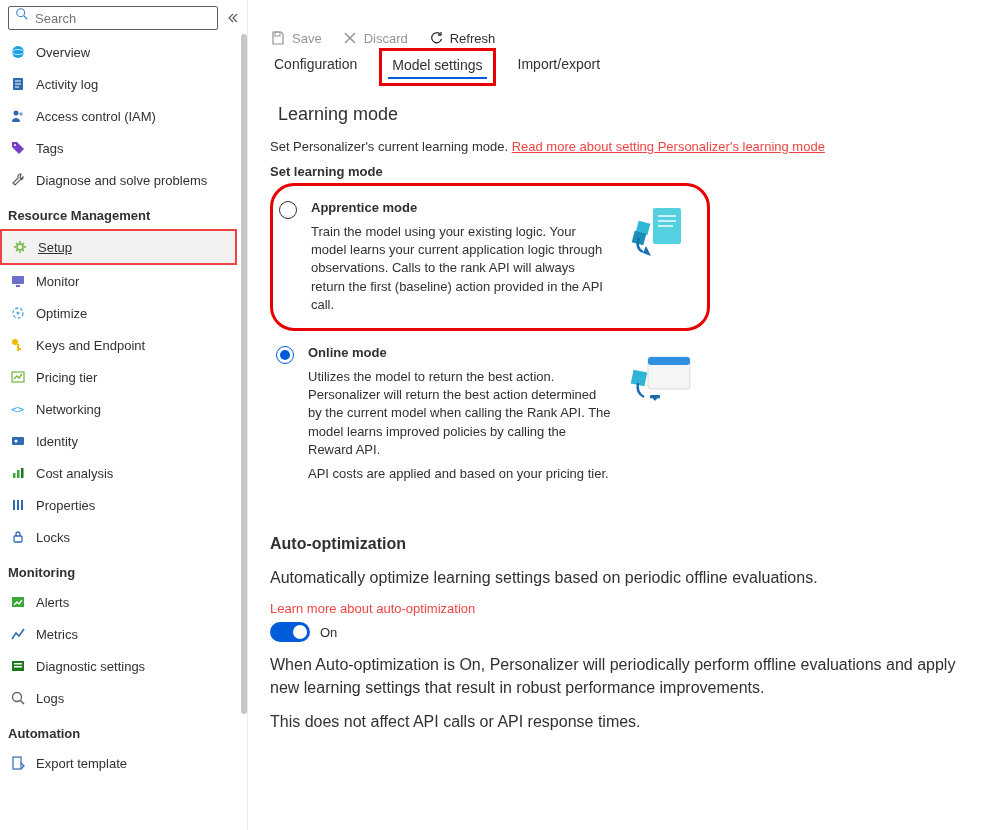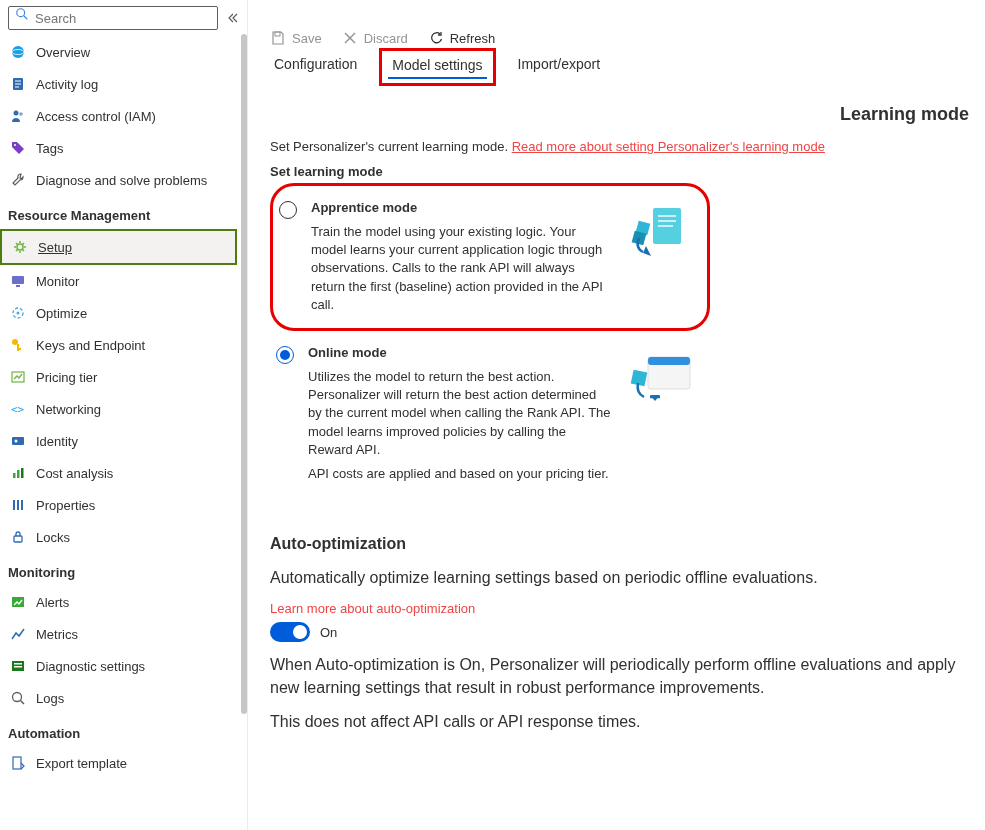--- a/index.html
+++ b/index.html
@@ -13,42 +13,42 @@
     .search-box input { border: none; outline: none; font-size: 13px; flex: 1; color: #323130; }
     .collapse-btn { width: 20px; height: 20px; display: flex; align-items: center; justify-content: center; color: #605e5c; cursor: pointer; }
 
     .nav-list { overflow-y: auto; flex: 1; padding-right: 4px; }
     .nav-item { display: flex; align-items: center; height: 32px; padding-left: 10px; gap: 10px; cursor: pointer; }
     .nav-item.selected { background: #f3f2f1; }
     .nav-item .icn { width: 16px; height: 16px; display: flex; align-items: center; justify-content: center; flex-shrink: 0; }
     .nav-item .lbl { font-size: 13px; }
     .nav-section { font-size: 13px; font-weight: 600; padding: 12px 0 6px 8px; }
 
-    .red-box-nav { border: 2px solid #4d7c0f; margin: 0 6px 0 0; text-decoration: underline; }
+    .red-box-nav { border: 2px solid #ef4444; margin: 0 6px 0 0; text-decoration: underline; }
 
     .vscroll { position: absolute; right: 0; top: 34px; bottom: 0; width: 6px; }
     .vscroll-thumb { background: #c8c6c4; width: 6px; border-radius: 3px; }
 
     
     .main { flex: 1; display: flex; flex-direction: column; padding-left: 14px; }
 
     .toolbar { height: 40px; display: flex; align-items: center; gap: 4px; padding-top: 2px; }
     .tb-btn { display: flex; align-items: flex-end; gap: 6px; padding: 4px 8px; font-size: 13px; color: #949494; cursor: pointer; margin-top: 34px; }
     .tb-btn.enabled { color: #323130; }
     .tb-btn .icn { width: 16px; height: 16px; display: flex; align-items: center; justify-content: center; }
 
     .tabs { display: flex; gap: 18px; padding: 8px 0 0 8px; position: relative; }
     .tab { padding: 8px 4px 12px 4px; font-size: 14px; cursor: pointer; position: relative; }
     .tab.active::after { content: ""; position: absolute; left: 0; right: 0; bottom: 6px; height: 2px; background: #015cda; }
     .tab.red-box-tab { border: 3px solid #e80000; padding: 6px 10px 10px 10px; }
     .tab.red-box-tab.active::after { bottom: 4px; left: 6px; right: 6px; }
 
     .content { padding: 8px 16px 0 8px; overflow-y: auto; flex: 1; }
 
-    h2.section-title { font-size: 18px; font-weight: 700; margin: 10px 0 14px 0; text-align: right; }
+    h2.section-title { font-size: 18px; font-weight: 400; margin: 10px 0 14px 8px; }
     h3.subsection-title { font-size: 16px; font-weight: 600; margin: 38px 0 14px 0; }
     .subtext { font-size: 13px; margin-bottom: 10px; }
     .subtext a, .link { color: #ef4444; text-decoration: underline; cursor: pointer; }
     .sublabel { font-size: 13px; font-weight: 600; margin-bottom: 4px; }
 
     .mode-box { display: flex; gap: 14px; padding: 14px 14px 14px 6px; align-items: flex-start; max-width: 440px; border-radius: 24px; }
     .mode-box.red-box-mode { border: 3px solid #e80000; }
     .radio { width: 18px; height: 18px; border: 1px solid #323130; border-radius: 50%; margin-top: 1px; flex-shrink: 0; position: relative; cursor: pointer; }
     .radio.checked { border-color: #015cda; }
     .radio.checked::after { content: ""; position: absolute; width: 10px; height: 10px; background: #015cda; border-radius: 50%; top: 3px; left: 3px; }

